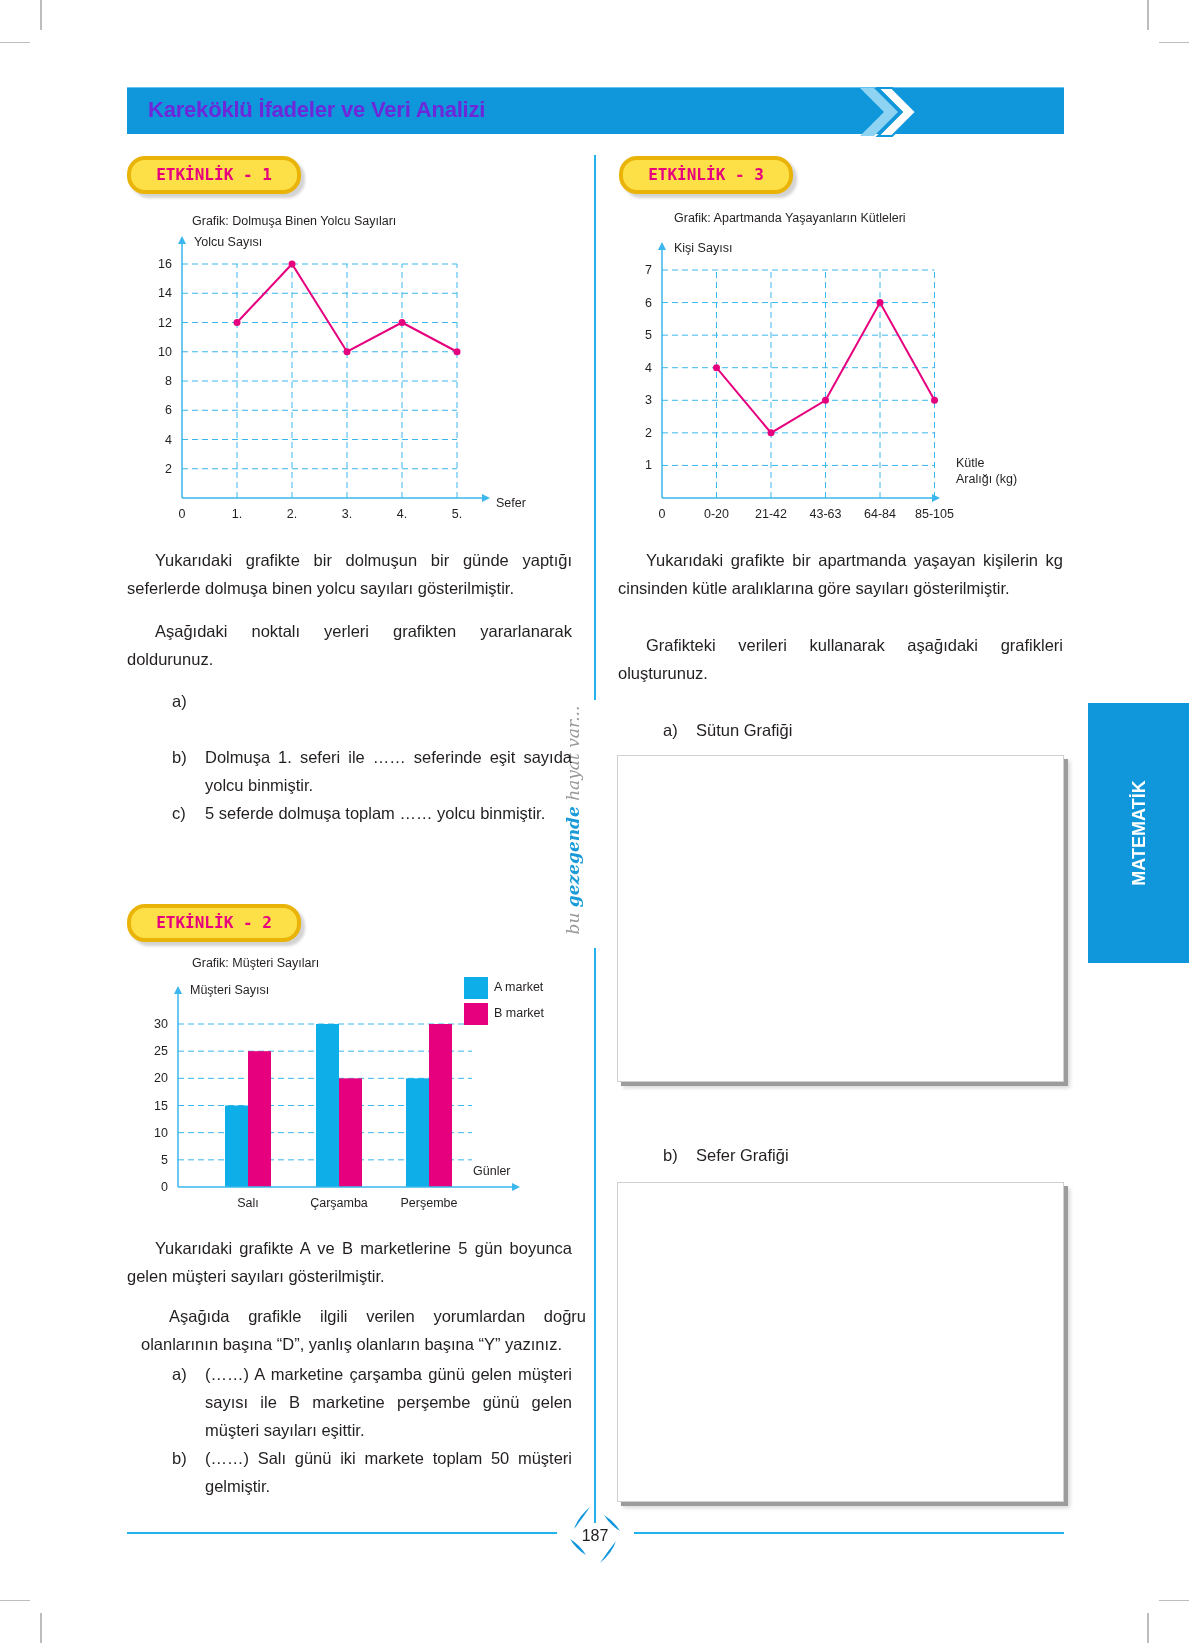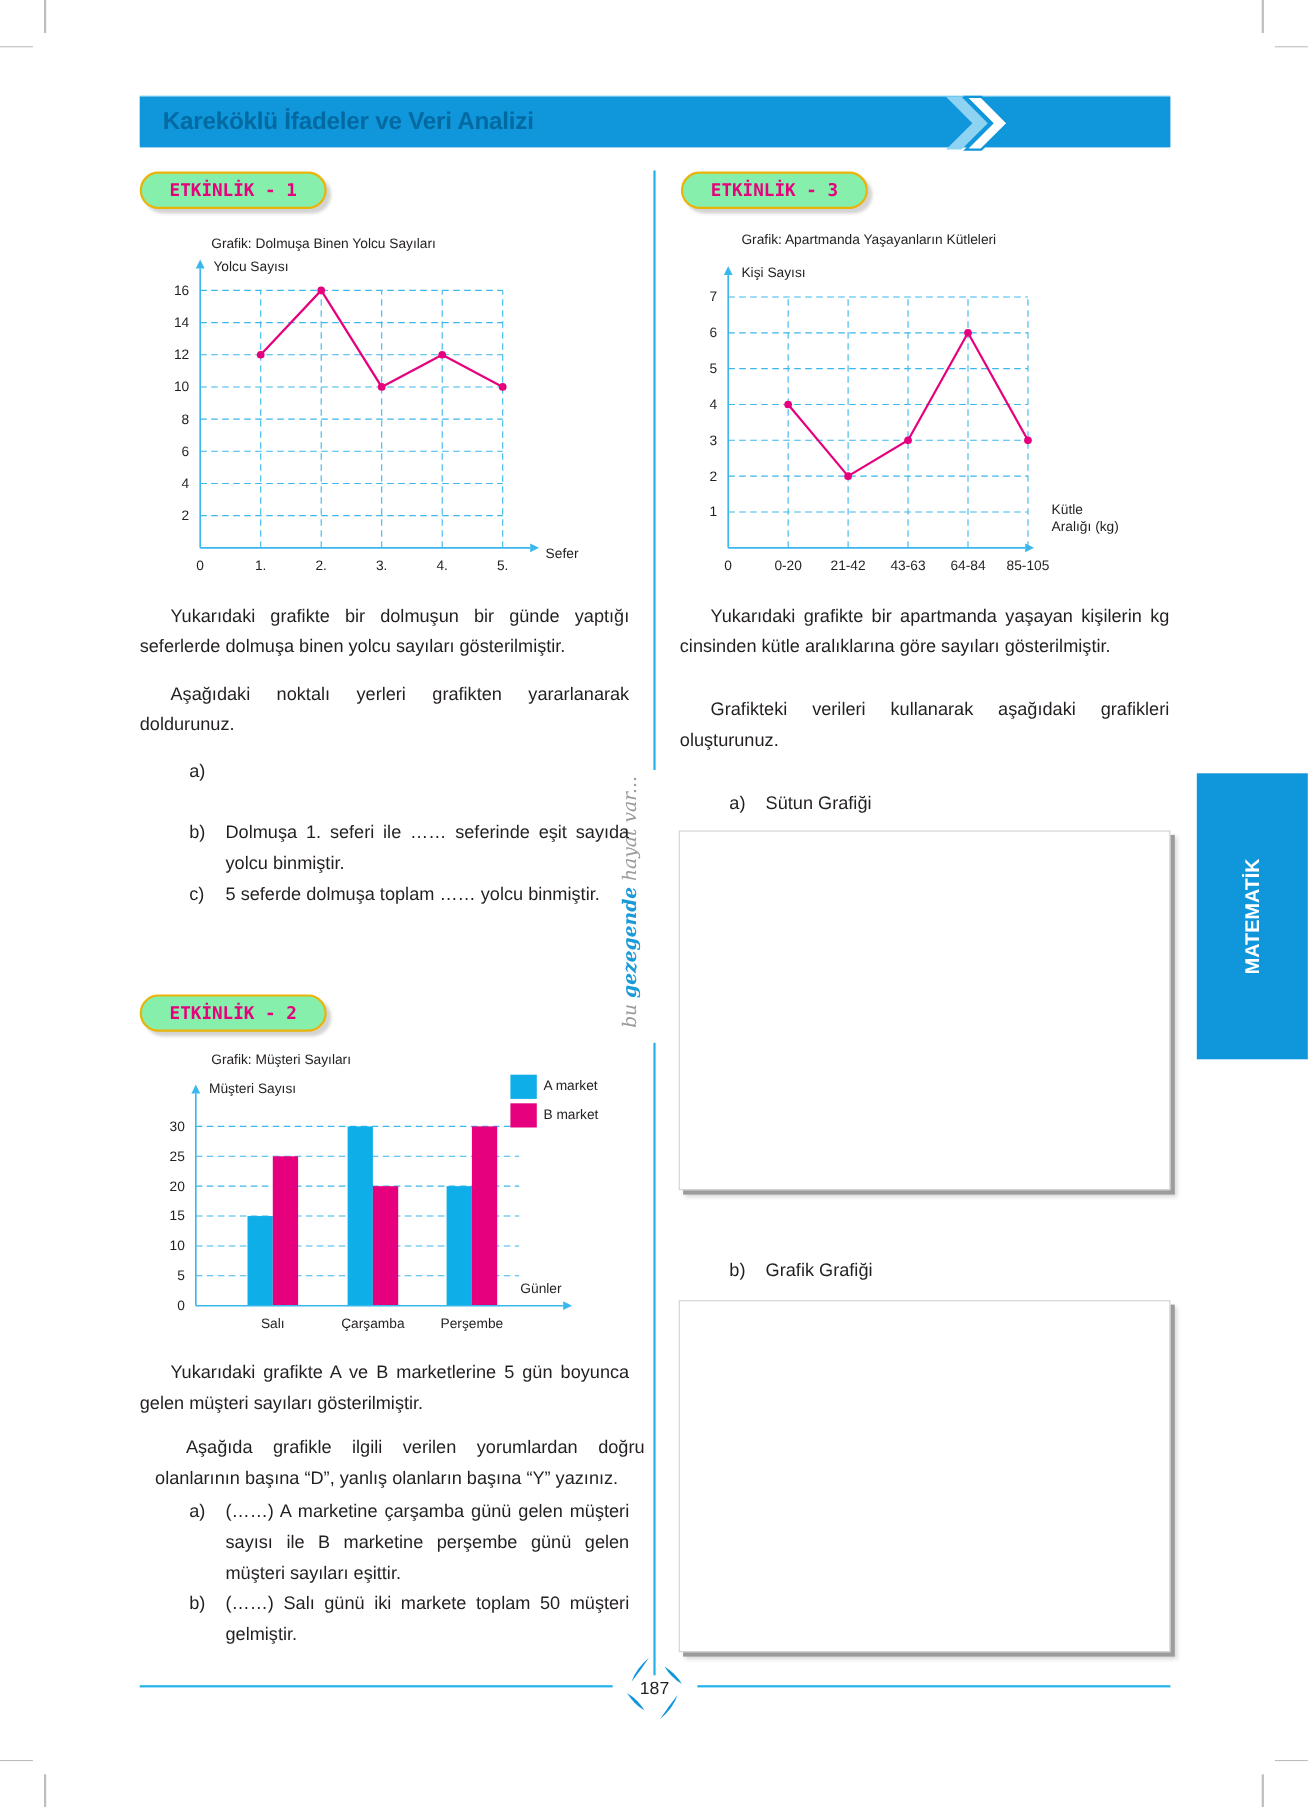--- a/index.html
+++ b/index.html
@@ -1,22 +1,22 @@
 <!DOCTYPE html>
 <html><head>
 <meta charset="utf-8">
 <style>
   html, body { margin: 0; padding: 0; background: #ffffff; }
   body { width: 1189px; height: 1643px; position: relative; overflow: hidden; font-family: "Liberation Sans", sans-serif; color: #231f20; }
   .abs { position: absolute; }
   .crop { background: #bdbdbd; }
   .header-bar { left: 127px; top: 88px; width: 937px; height: 46px; background: #0f96db; }
-  .header-title { left: 148px; top: 97px; font-size: 22px; font-weight: bold; color: #0369a1; letter-spacing: -0.2px; }
+  .header-title { left: 148px; top: 97px; font-size: 22px; font-weight: bold; color: #6d28d9; letter-spacing: -0.2px; }
   .chev { left: 860px; top: 86px; width: 60px; height: 52px; }
-  .badge { height: 30px; border: 2px solid #eab308; border-radius: 18px; background: #86efac; box-shadow: 4px 4px 3px #d3d3d3; color: #e6007e; font-family: "DejaVu Sans Mono", monospace; font-weight: bold; font-size: 16px; line-height: 30px; text-align: center; }
+  .badge { height: 30px; border: 4px solid #eab308; border-radius: 18px; background: #fde047; box-shadow: 4px 4px 3px #d3d3d3; color: #e6007e; font-family: "DejaVu Sans Mono", monospace; font-weight: bold; font-size: 16px; line-height: 30px; text-align: center; }
   .vline { width: 2px; background: #22b1e8; }
   .p { font-size: 16.5px; line-height: 28px; text-align: justify; }
   .li { font-size: 16.5px; line-height: 28px; }
   .li .lbl { position: absolute; left: 0; top: 0; }
   .li .txt { position: absolute; left: 33px; top: 0; right: 0; text-align: justify; }
   .box { background: #fff; border: 1px solid #d0d0d0; box-shadow: 4px 4px 0 #9c9c9c, 6px 6px 4px #d8d8d8; }
   .side-tab { left: 1088px; top: 703px; width: 101px; height: 260px; background: #0f96db; }
   .side-text { position: absolute; left: 50%; top: 50%; transform: translate(-50%,-50%) rotate(-90deg); color: #fff; font-weight: bold; font-size: 18px; white-space: nowrap; }
   .watermark { left: 543px; top: 720px; width: 60px; height: 200px; }
   .wm-text { position: absolute; left: 50%; top: 50%; transform: translate(-50%,-50%) rotate(-90deg); white-space: nowrap; font-family: "DejaVu Serif", serif; font-style: italic; font-size: 17px; color: #9a9a9a; }
@@ -211,21 +211,21 @@
 <div class="abs p" style="left:618px;top:615px;width:445px;text-indent:28px;margin-top:16px;">Grafikteki verileri kullanarak aşağıdaki grafikleri oluşturunuz.</div>
 
 <div class="abs li" style="left:663px;top:716px;width:300px;height:28px;">
   <span class="lbl">a)</span>
   <span class="txt">Sütun Grafiği</span>
 </div>
 <div class="abs box" style="left:617px;top:755px;width:445px;height:325px;"></div>
 
 <div class="abs li" style="left:663px;top:1141px;width:300px;height:28px;">
   <span class="lbl">b)</span>
-  <span class="txt">Grafik Grafiği</span>
+  <span class="txt">Sefer Grafiği</span>
 </div>
 <div class="abs box" style="left:617px;top:1182px;width:445px;height:318px;"></div>
 
 <div class="abs side-tab">
   <div class="side-text">MATEMATİK</div>
 </div>
 
 <div class="abs footer-line" style="left:127px;top:1532px;width:430px;"></div>
 <div class="abs footer-line" style="left:634px;top:1532px;width:430px;"></div>
 <svg class="abs" style="left:560px;top:1505px;" width="70" height="60" viewBox="0 0 70 60">

